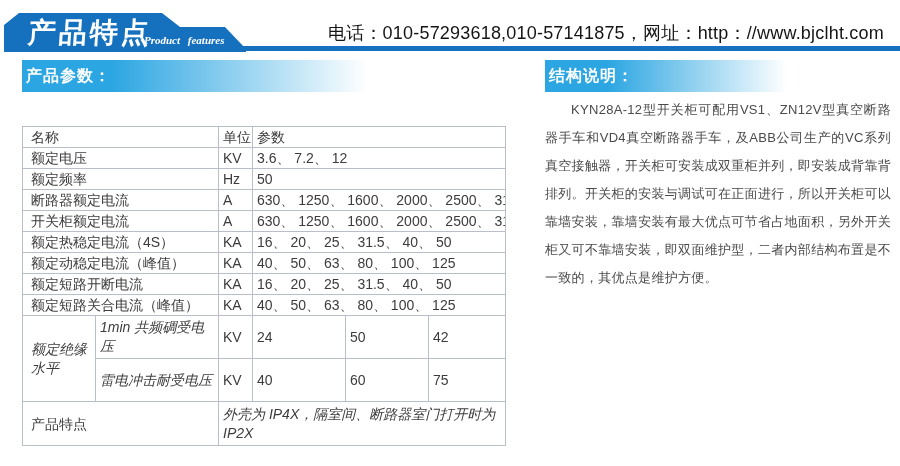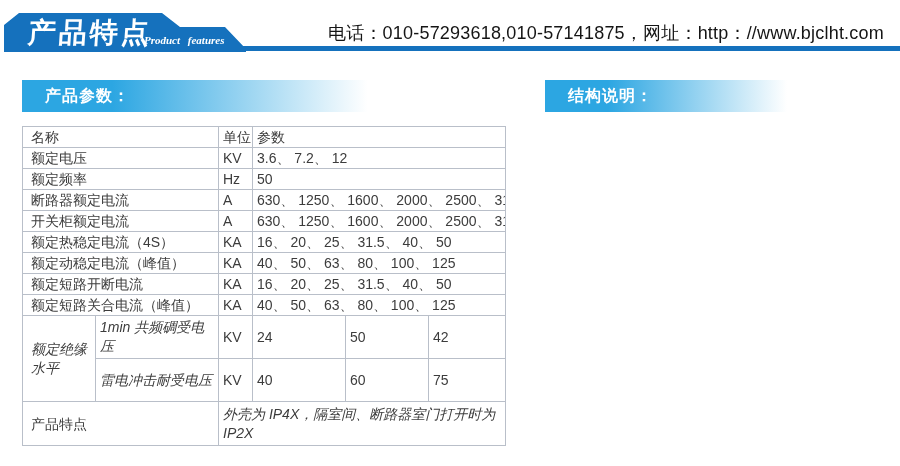--- a/index.html
+++ b/index.html
@@ -19,22 +19,22 @@
   }
   .banner-sub{
     position:absolute;left:144px;top:34px;font-size:11px;font-weight:bold;font-style:italic;
     color:#ffffff;font-family:"Liberation Serif","DejaVu Serif",serif;word-spacing:5px;white-space:nowrap;
   }
   .contact{
     position:absolute;left:328px;top:21px;font-size:18px;color:#151515;white-space:nowrap;letter-spacing:0.2px;
   }
   
   .sec-h{
-    position:absolute;top:80px;height:32px;line-height:32px;color:#ffffff;font-size:16px;
-    font-weight:bold;padding-left:23px;box-sizing:border-box;letter-spacing:1px;
+    position:absolute;top:60px;height:32px;line-height:32px;color:#ffffff;font-size:16px;
+    font-weight:bold;padding-left:4px;box-sizing:border-box;letter-spacing:1px;
   }
   .sec-h.sec-left{left:22px;width:360px;
     background:linear-gradient(to right,#2ca6e2 0%,#2ca6e2 25%,rgba(255,255,255,0) 96%);}
   .sec-h.sec-right{left:545px;width:252px;
     background:linear-gradient(to right,#2ca6e2 0%,#2ca6e2 25%,rgba(255,255,255,0) 96%);}
   
   table.params{
     position:absolute;left:22px;top:126px;width:483px;border-collapse:collapse;
     font-size:14px;color:#3c3c3c;table-layout:fixed;
   }
@@ -137,13 +137,14 @@
       <td>75</td>
     </tr>
     <tr class="tall2">
       <td class="nm" colspan="2">产品特点</td>
       <td class="wrap" colspan="4">外壳为 IP4X，隔室间、断路器室门打开时为IP2X</td>
     </tr>
   </tbody>
 </table>
 
 <div class="desc">
+  <p>KYN28A-12型开关柜可配用VS1、ZN12V型真空断路器手车和VD4真空断路器手车，及ABB公司生产的VC系列真空接触器，开关柜可安装成双重柜并列，即安装成背靠背排列。开关柜的安装与调试可在正面进行，所以开关柜可以靠墙安装，靠墙安装有最大优点可节省占地面积，另外开关柜又可不靠墙安装，即双面维护型，二者内部结构布置是不一致的，其优点是维护方便。</p>
 </div>
 
 </body></html>

